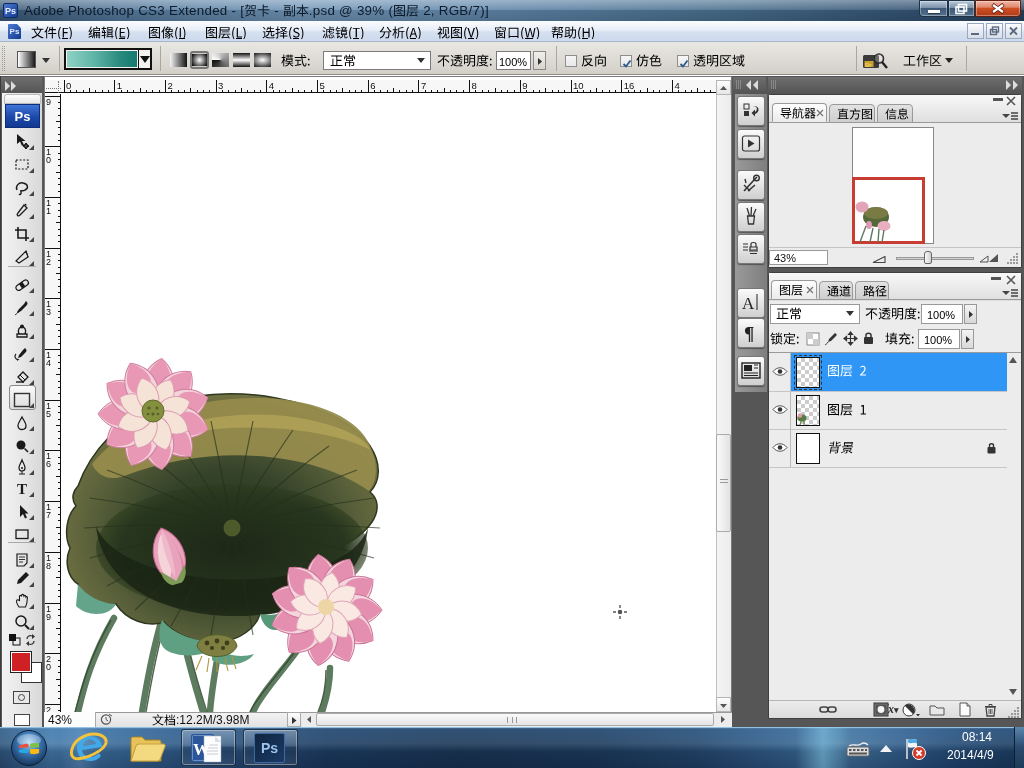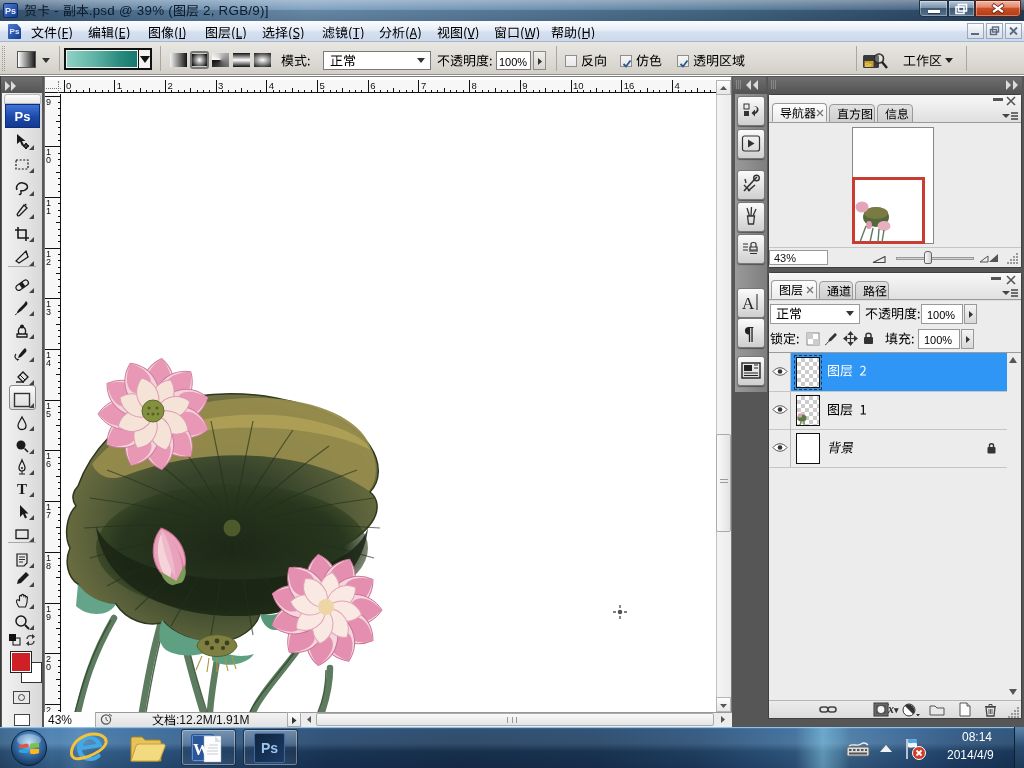--- a/index.html
+++ b/index.html
@@ -1,29 +1,29 @@
 <!DOCTYPE html>
 <html><head><meta charset="utf-8"><style>html,body{margin:0;padding:0}*{box-sizing:border-box}body{width:1024px;height:768px;overflow:hidden;position:relative;font-family:"Liberation Sans",sans-serif}</style></head><body>
 
 <div style="position:absolute;left:0;top:0;width:1024px;height:21px;background:
  linear-gradient(90deg,#3a5876 0,#54799c 12%,#7196b8 30%,#5e84a8 50%,#49708f 70%,#335273 90%,#27415c 100%)">
  <div style="position:absolute;inset:0;background:linear-gradient(180deg,rgba(255,255,255,.38),rgba(255,255,255,.12) 45%,rgba(0,0,0,.10) 50%,rgba(0,0,0,.18))"></div>
 </div>
 
 <div style="position:absolute;left:3px;top:3px;width:15px;height:15px;background:linear-gradient(135deg,#4d7bd0,#123a8e);border:1px solid #0c2a66;border-radius:2px;color:#e8eefc;font:bold 9px 'Liberation Sans';text-align:center;line-height:14px">Ps</div>
-<div style="position:absolute;left:24px;top:3px;height:15px;display:flex;align-items:center;white-space:pre;font:13.4px 'Liberation Sans';color:#0d1b2a;letter-spacing:.25px"><svg style="display:block" width="26.0" height="13" viewBox="0 0 200 100" fill="#0d1b2a">
+<div style="position:absolute;left:24px;top:3px;height:15px;display:flex;align-items:center;white-space:pre;font:13.4px 'Liberation Sans';color:#0d1b2a;letter-spacing:.25px"><span>Adobe Photoshop CS3 Extended - [</span><svg style="display:block" width="26.0" height="13" viewBox="0 0 200 100" fill="#0d1b2a">
       <use href="#g0" x="0"></use>
       <use href="#g1" x="100"></use>
     </svg><span> - </span><svg style="display:block" width="26.0" height="13" viewBox="0 0 200 100" fill="#0d1b2a">
       <use href="#g2" x="0"></use>
       <use href="#g3" x="100"></use>
     </svg><span>.psd @ 39% (</span><svg style="display:block" width="26.0" height="13" viewBox="0 0 200 100" fill="#0d1b2a">
       <use href="#g4" x="0"></use>
       <use href="#g5" x="100"></use>
-    </svg><span> 2, RGB/9)]</span></div>
+    </svg><span> 2, RGB/7)]</span></div>
 
 <div style="position:absolute;left:919px;top:0;width:29px;height:17px;background:linear-gradient(180deg,#b9c8d8,#7b92aa 45%,#3e5a77 50%,#54718d);border:1px solid #1d3247;border-radius:0 0 0 4px;box-shadow:inset 0 0 0 1px rgba(255,255,255,.35)">
  <div style="position:absolute;left:8px;top:9px;width:12px;height:3px;background:#fdfeff;box-shadow:0 1px 1px rgba(0,0,0,.5)"></div>
   </div>
 <div style="position:absolute;left:948px;top:0;width:27px;height:17px;background:linear-gradient(180deg,#b9c8d8,#7b92aa 45%,#3e5a77 50%,#54718d);border:1px solid #1d3247;box-shadow:inset 0 0 0 1px rgba(255,255,255,.35)">
  <svg width="25" height="15" viewBox="0 0 25 15">
       <g fill="none" stroke="#fdfeff" stroke-width="1.6">
         <rect x="9.5" y="3.5" width="8" height="6.5"></rect>
         <rect x="7" y="6" width="8" height="6.5"></rect>
       </g>
@@ -991,21 +991,21 @@
     <circle cx="6" cy="6.5" r="4.6" fill="none" stroke="#555" stroke-width="1.2"></circle>
     <path d="M6 4 V6.5 L8 8" stroke="#555" fill="none"></path>
     <path d="M9 1 L12 3" stroke="#555"></path>
   </svg>
 <div style="position:absolute;left:152px;top:714px">
     <svg style="display:block" width="24.0" height="12" viewBox="0 0 200 100" fill="#000">
       <use href="#g6" x="0"></use>
       <use href="#g51" x="100"></use>
     </svg>
   </div>
-<div style="position:absolute;left:176px;top:713px;font:normal 12px 'Liberation Sans',sans-serif;color:#111;white-space:pre;">:12.2M/1.91M</div>
+<div style="position:absolute;left:176px;top:713px;font:normal 12px 'Liberation Sans',sans-serif;color:#111;white-space:pre;">:12.2M/3.98M</div>
 
 <div style="position:absolute;left:287px;top:712px;width:14px;height:15px;background:linear-gradient(180deg,#fdfdfd,#e6e6e6);border:1px solid #aaa"><svg width="12" height="13" viewBox="0 0 12 13">
       <path d="M4 3 L8.5 6.5 L4 10 Z" fill="#333"></path>
     </svg></div>
 <div style="position:absolute;left:302px;top:712px;width:430px;height:15px;background:#ececec;border-top:1px solid #999"></div>
 <svg style="position:absolute;left:305px;top:715px" width="8" height="9" viewBox="0 0 8 9">
     <path d="M6 1 L2 4.5 L6 8 Z" fill="#555"></path>
   </svg>
 <div style="position:absolute;left:316px;top:713px;width:398px;height:13px;background:linear-gradient(180deg,#fafafa,#e4e4e4);border:1px solid #aaa;border-radius:2px">
  <div style="margin:3px 0 0 190px;height:6px;width:10px;border-left:1px solid #999;border-right:1px solid #999">

